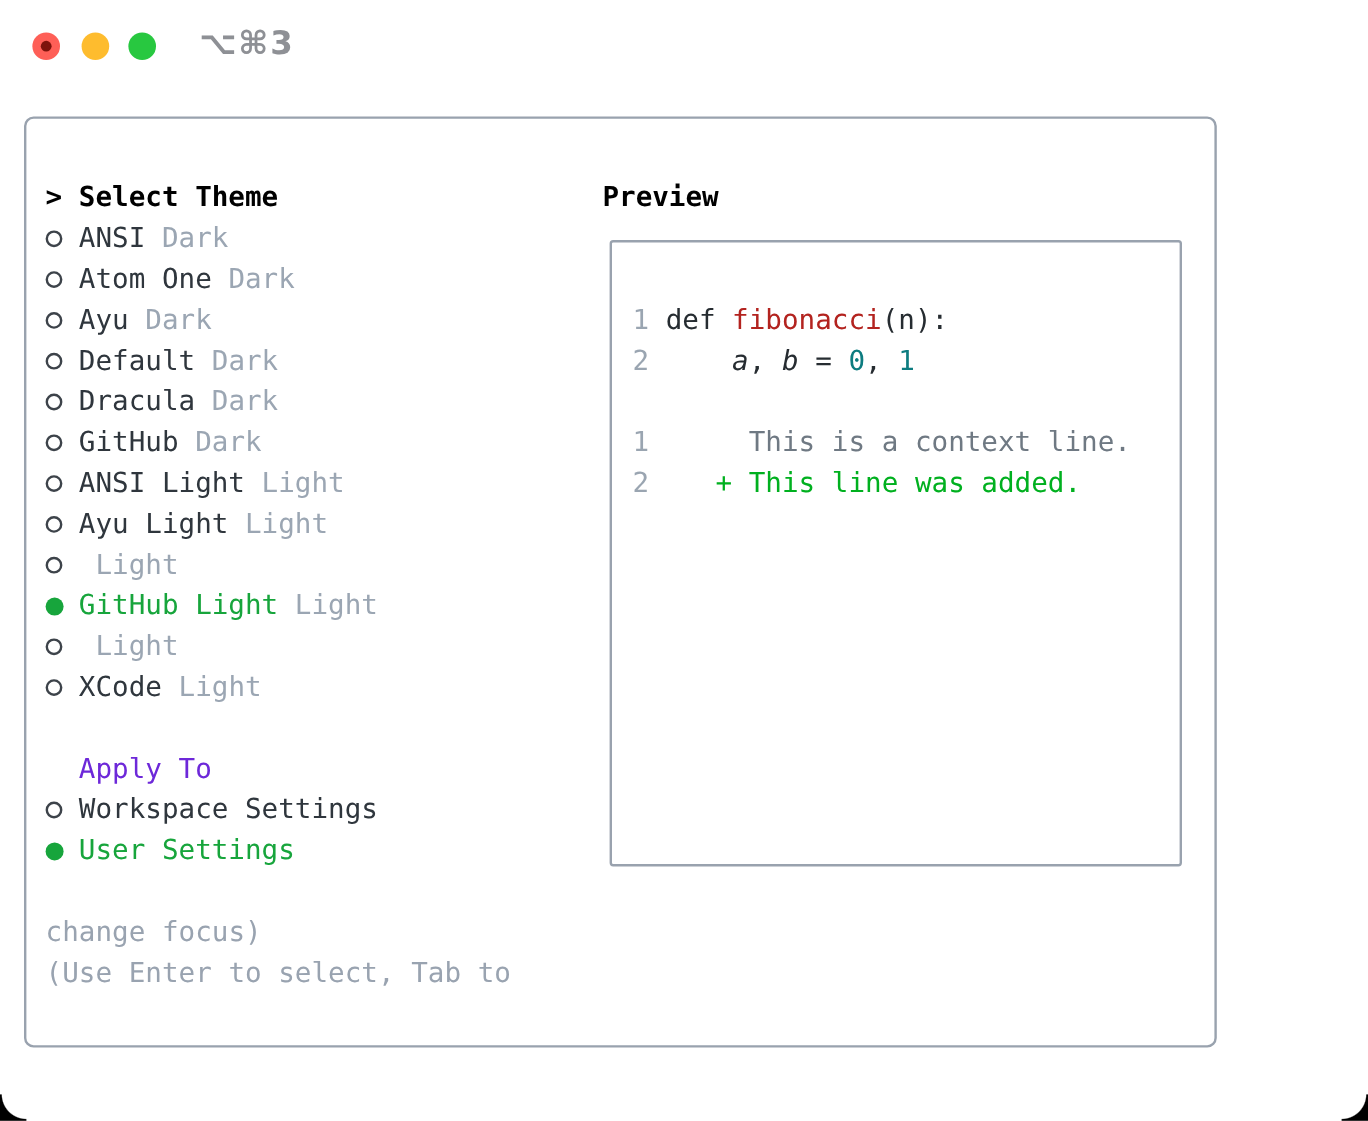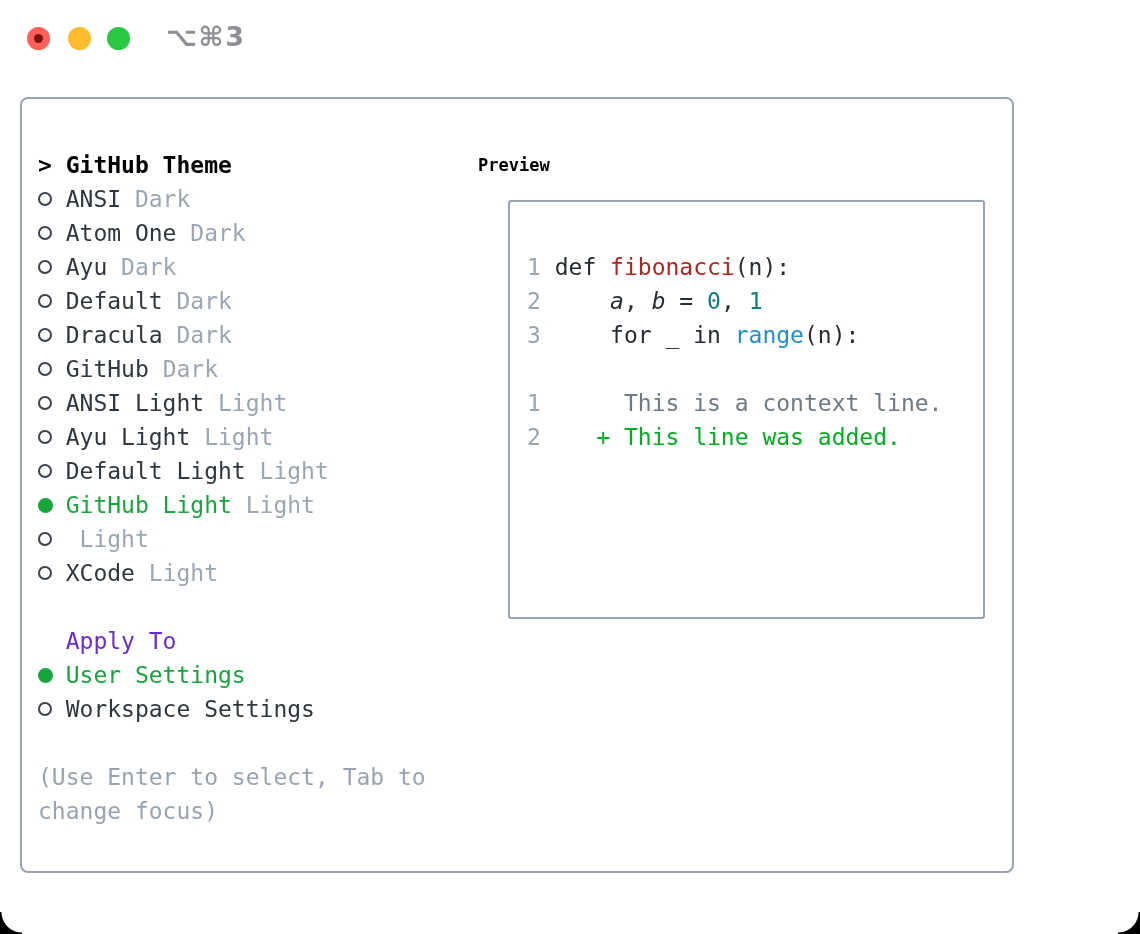--- a/index.html
+++ b/index.html
@@ -33,23 +33,23 @@
   .dot.sel{width:15px;height:15px;border:none;background:var(--green)}
   .caret{font-weight:bold;color:#000}
   .hdrtxt{font-weight:bold;color:#000}
   .subhdr{color:#6d28d9}
   .tname{color:var(--tname)}
   .tname.sel{color:var(--green)}
   .tsuffix{color:var(--muted);white-space:pre}
   .hintline{height:34px;font-size:23px;line-height:34px;color:var(--hint);white-space:pre}
 
   
-  .pvlabel{position:absolute;left:456px;top:49px;height:34px;font-size:17px;line-height:34px;
+  .pvlabel{position:absolute;left:480px;top:49px;height:34px;font-size:23px;line-height:34px;
            font-weight:bold;color:#000}
-  .pbox{position:absolute;left:486px;top:101px;width:477px;height:419px;background:#fff;
+  .pbox{position:absolute;left:486px;top:101px;width:477px;height:522px;background:#fff;
         border:2px solid var(--border);border-radius:3px;box-sizing:border-box}
   .codewrap{position:absolute;left:17px;top:48px;right:4px}
   .crow{height:34px;font-size:23px;line-height:34px;white-space:pre;color:var(--code)}
   .ln{color:var(--ln)}
   .tok-p{color:var(--code)}
   .tok-fn{color:var(--fn)}
   .tok-n{color:var(--num)}
   .tok-b{color:var(--blue)}
   .tok-v{color:var(--code);font-style:italic}
   .tok-ctx{color:var(--ctx)}
@@ -66,59 +66,58 @@
     </div>
   <div class="light yellow"></div>
   <div class="light green"></div>
   <div class="wintitle">⌥⌘3</div>
 
   <div class="panel">
 
     <div class="leftcol">
       <div class="lrow">
         <span class="bcell"><span class="caret">&gt;</span></span>
-        <span class="hdrtxt">GitHub Theme</span>
+        <span class="hdrtxt">Select Theme</span>
       </div>
       <div id="theme-list">
           <div class="lrow"><span class="bcell"><span class="dot"></span></span><span class="tname">ANSI</span><span class="tsuffix"> Dark</span></div>
           <div class="lrow"><span class="bcell"><span class="dot"></span></span><span class="tname">Atom One</span><span class="tsuffix"> Dark</span></div>
           <div class="lrow"><span class="bcell"><span class="dot"></span></span><span class="tname">Ayu</span><span class="tsuffix"> Dark</span></div>
           <div class="lrow"><span class="bcell"><span class="dot"></span></span><span class="tname">Default</span><span class="tsuffix"> Dark</span></div>
           <div class="lrow"><span class="bcell"><span class="dot"></span></span><span class="tname">Dracula</span><span class="tsuffix"> Dark</span></div>
           <div class="lrow"><span class="bcell"><span class="dot"></span></span><span class="tname">GitHub</span><span class="tsuffix"> Dark</span></div>
           <div class="lrow"><span class="bcell"><span class="dot"></span></span><span class="tname">ANSI Light</span><span class="tsuffix"> Light</span></div>
           <div class="lrow"><span class="bcell"><span class="dot"></span></span><span class="tname">Ayu Light</span><span class="tsuffix"> Light</span></div>
-          <div class="lrow"><span class="bcell"><span class="dot"></span></span><span class="tname">Default Light</span><span class="tsuffix"> Light</span></div>
+          <div class="lrow"><span class="bcell"><span class="dot"></span></span><span class="tsuffix"> Light</span></div>
           <div class="lrow"><span class="bcell"><span class="dot sel"></span></span><span class="tname sel">GitHub Light</span><span class="tsuffix"> Light</span></div>
           <div class="lrow"><span class="bcell"><span class="dot"></span></span><span class="tsuffix"> Light</span></div>
           <div class="lrow"><span class="bcell"><span class="dot"></span></span><span class="tname">XCode</span><span class="tsuffix"> Light</span></div>
         </div>
       <div class="lrow"></div>
       <div class="lrow">
         <span class="bcell"></span>
         <span class="subhdr">Apply To</span>
       </div>
       <div id="apply-list">
+          <div class="lrow"><span class="bcell"><span class="dot"></span></span><span class="tname">Workspace Settings</span></div>
           <div class="lrow"><span class="bcell"><span class="dot sel"></span></span><span class="tname sel">User Settings</span></div>
-          <div class="lrow"><span class="bcell"><span class="dot"></span></span><span class="tname">Workspace Settings</span></div>
         </div>
       <div class="lrow"></div>
       <div id="hint-lines">
+          <div class="hintline">change focus)</div>
           <div class="hintline">(Use Enter to select, Tab to</div>
-          <div class="hintline">change focus)</div>
         </div>
     </div>
 
     <div class="pvlabel">Preview</div>
 
     <div class="pbox">
       <div class="codewrap" id="code-lines">
           <div class="crow"><span class="ln">1 </span><span class="tok-p">def </span><span class="tok-fn">fibonacci</span><span class="tok-p">(n):</span></div>
           <div class="crow"><span class="ln">2 </span><span class="tok-p">    </span><span class="tok-v">a</span><span class="tok-p">, </span><span class="tok-v">b</span><span class="tok-p"> = </span><span class="tok-n">0</span><span class="tok-p">, </span><span class="tok-n">1</span></div>
-          <div class="crow"><span class="ln">3 </span><span class="tok-p">    for _ in </span><span class="tok-b">range</span><span class="tok-p">(n):</span></div>
           <div class="crow"></div>
           <div class="crow"><span class="ln">1 </span><span class="tok-ctx">     This is a context line.</span></div>
           <div class="crow"><span class="ln">2 </span><span class="tok-add">   + This line was added.</span></div>
         </div>
     </div>
 
   </div>
 
   <div class="corner bl"></div>
   <div class="corner br"></div>

